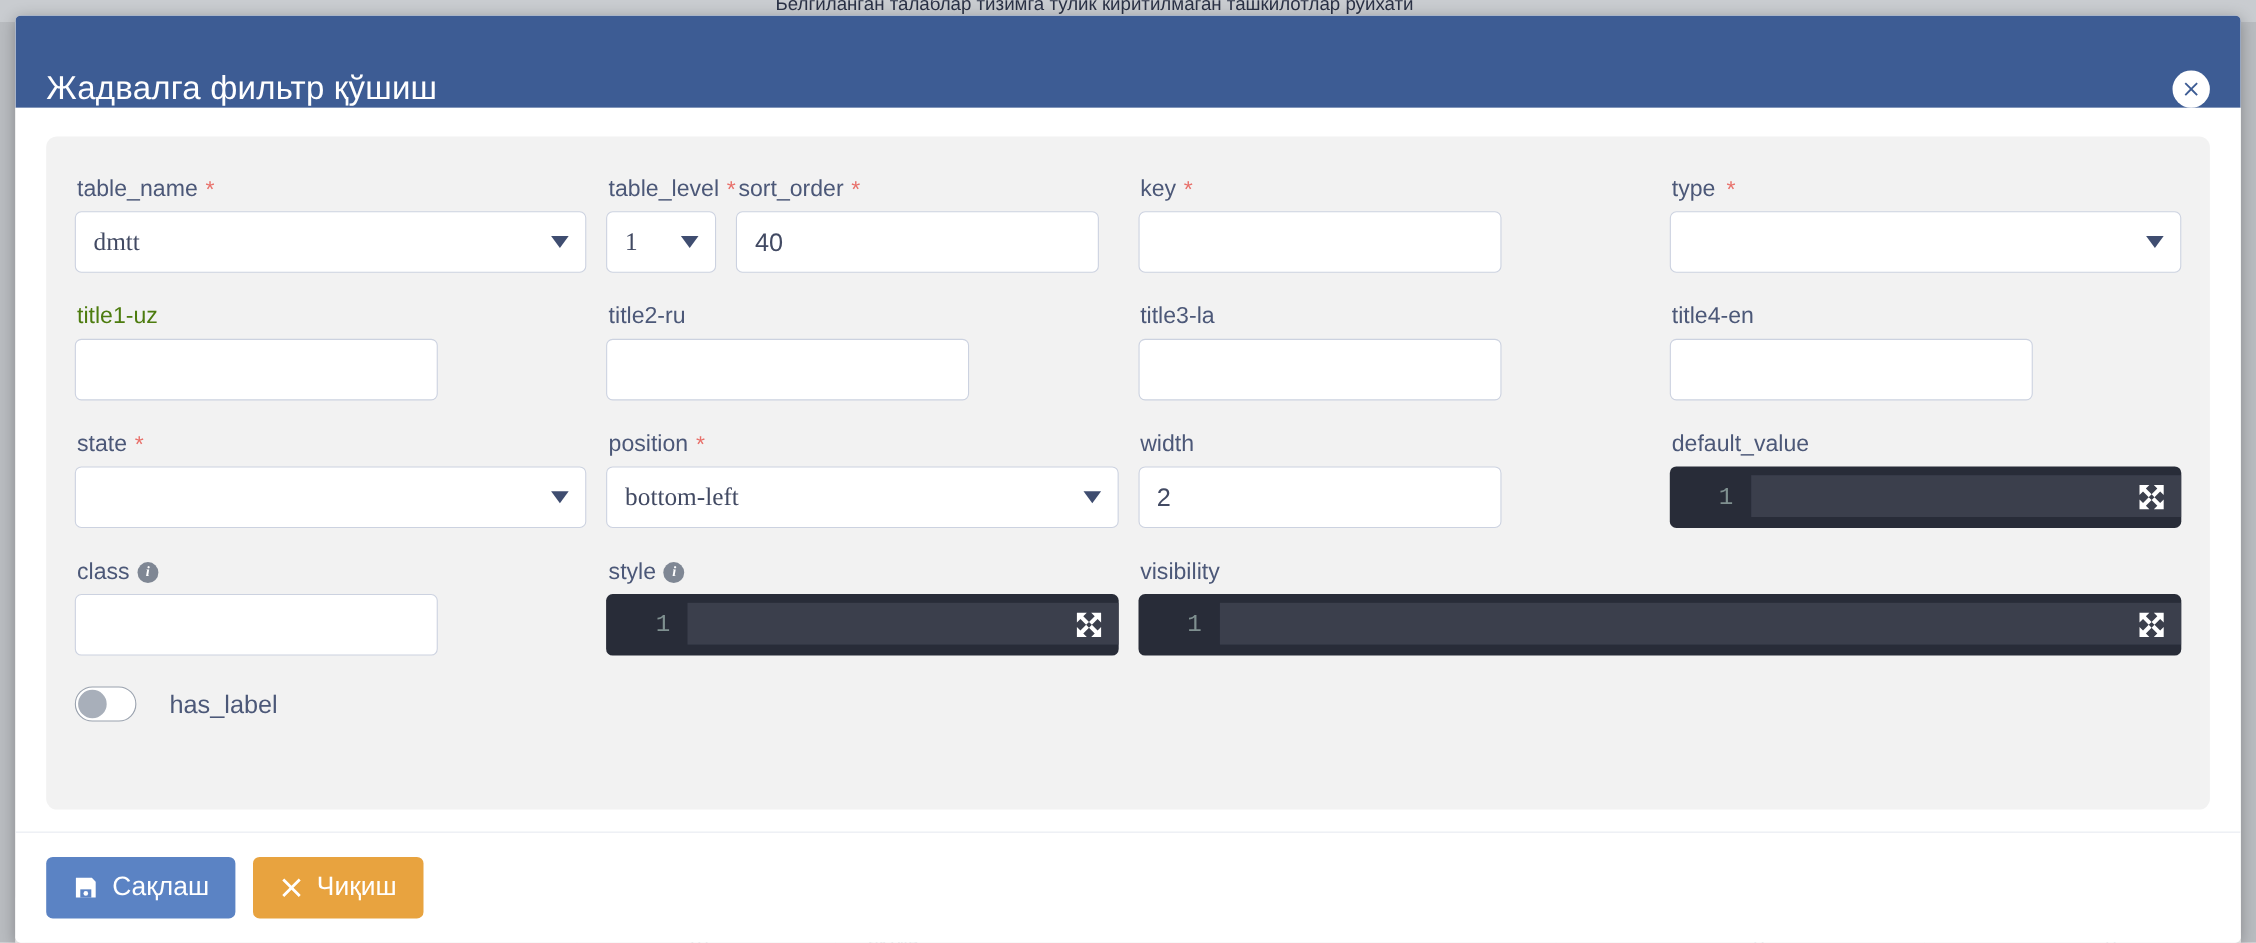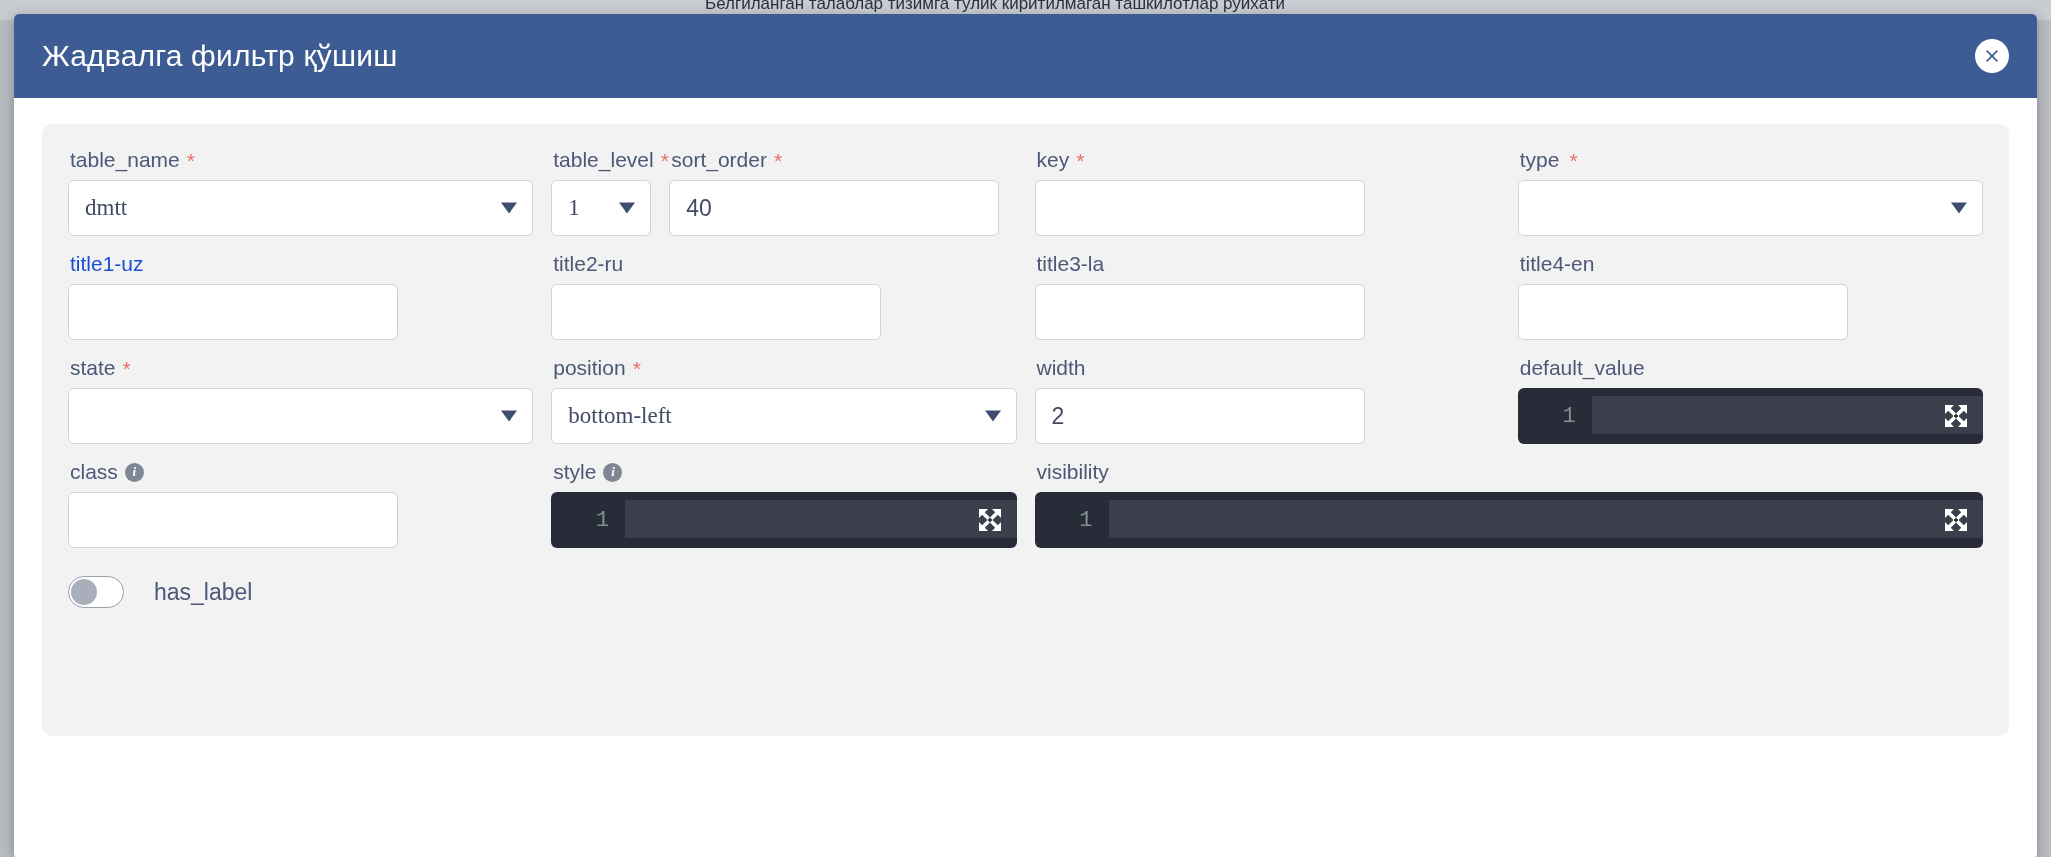--- a/index.html
+++ b/index.html
@@ -51,21 +51,21 @@
     width: 2023px; height: 843px;
     background: #ffffff;
     border-radius: 5px;
     box-shadow: 0 3px 14px rgba(0,0,0,.28);
     overflow: hidden;
     display: flex; flex-direction: column;
   }
   .modal-header {
     height: 84px;
     background: #3d5c94;
-    display: flex; align-items: center;
+    display: flex; align-items: flex-end;
     padding: 0 28px 0 28px;
     flex: 0 0 auto;
   }
   .modal-title {
     color: #ffffff;
     font-size: 30px;
     font-weight: normal;
     letter-spacing: .2px;
   }
   .modal-header-spacer { flex: 1 1 auto; }
@@ -92,21 +92,21 @@
     height: 612px;
   }
 
   
   .grid {
     display: grid;
     grid-template-columns: repeat(4, 1fr);
     column-gap: 18px;
     row-gap: 0px;
   }
-  .field { margin-bottom: 14px; }
+  .field { margin-bottom: 14px; margin-top: 12px; }
   .field.span2 { grid-column: span 2; }
 
   
   .subgrid {
     display: grid;
     grid-template-columns: 100px 1fr;
     column-gap: 18px;
   }
 
   .lbl {
@@ -318,21 +318,21 @@
           </div>
           <div class="ctrl select">
             <span class="value"></span>
             <span class="caret"></span>
           </div>
         </div>
       </div>
 
       <div class="grid">
         <div class="field">
-          <div class="lbl" style="color: #1d4ed8; text-align: right;">
+          <div class="lbl" style="color: #4d7c0f; text-align: right;">
             <span>title1-uz</span>
           </div>
           <input class="ctrl" type="text" value="" style="">
         </div>
         <div class="field">
           <div class="lbl" style="color: rgb(76, 88, 120);">
             <span>title2-ru</span>
           </div>
           <input class="ctrl" type="text" value="" style="">
         </div>
@@ -445,14 +445,34 @@
       <div class="toggle-row">
         <div class="switch">
           <div class="knob"></div>
         </div>
         <div class="toggle-label" style="color: rgb(76, 88, 120);">has_label</div>
       </div>
 
     </div>
   </div>
 
+  <div class="modal-footer">
+    <button class="btn save" style="background: rgb(91, 131, 196);">
+      <span class="btn-icon">
+        <svg width="24" height="24" viewBox="0 0 24 24" aria-hidden="true">
+          <path fill="#ffffff" d="M3 3 h14.5 L21 6.5 V21 H3 Z M7 4.5 h8 v5 h-8 Z"></path>
+          <rect x="7" y="13.5" width="10" height="7.5" fill="#5b83c4"></rect>
+          <circle cx="12" cy="17.2" r="2.1" fill="#ffffff"></circle>
+        </svg>
+      </span>
+      <span>Сақлаш</span>
+    </button>
+    <button class="btn exit" style="background: rgb(232, 163, 63);">
+      <span class="btn-icon">
+        <svg width="22" height="22" viewBox="0 0 22 22" aria-hidden="true">
+          <path fill="#ffffff" d="M4.4 2.6 L11 9.2 L17.6 2.6 L19.4 4.4 L12.8 11 L19.4 17.6 L17.6 19.4 L11 12.8 L4.4 19.4 L2.6 17.6 L9.2 11 L2.6 4.4 Z"></path>
+        </svg>
+      </span>
+      <span>Чиқиш</span>
+    </button>
+  </div>
 
 </div>
 
 </body></html>

